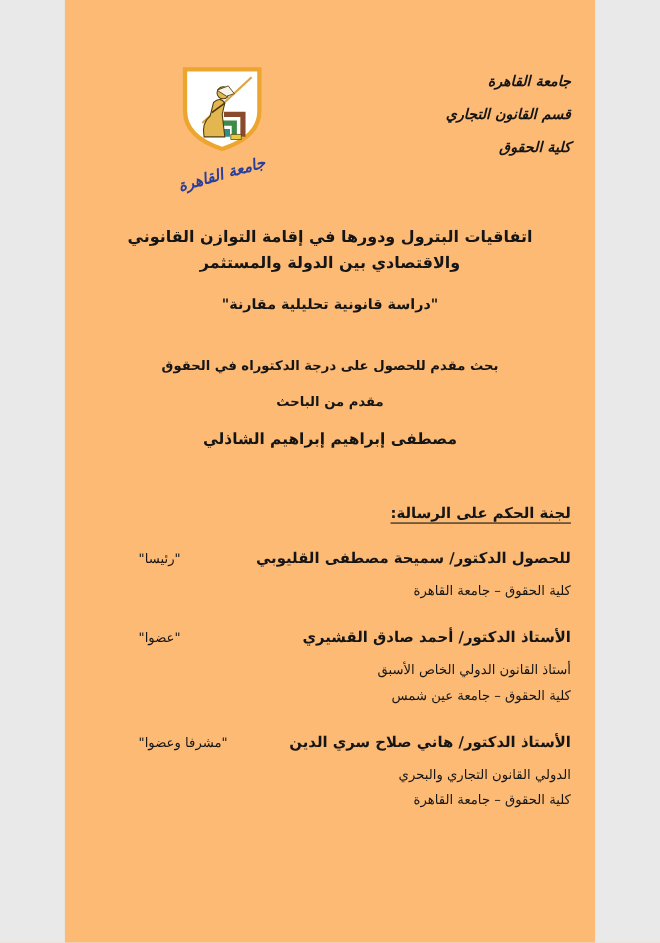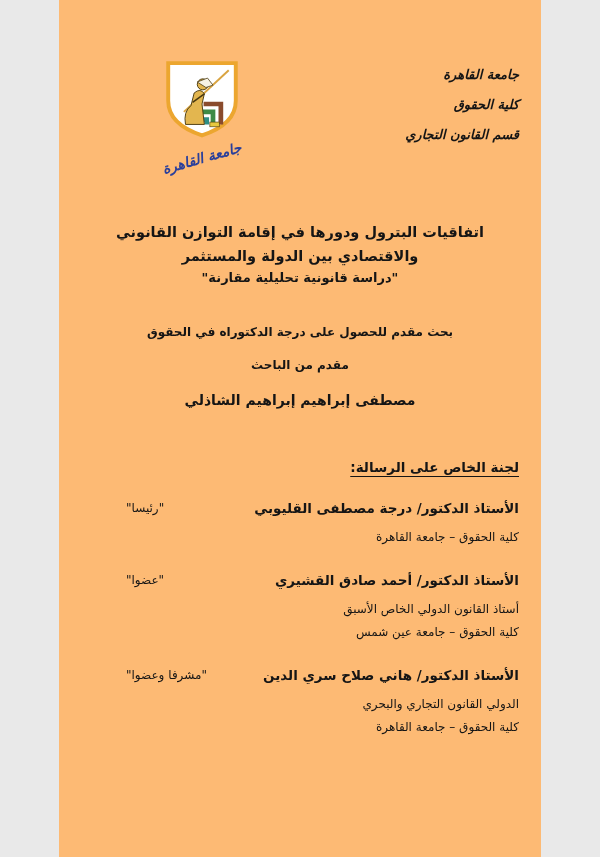--- a/index.html
+++ b/index.html
@@ -27,21 +27,21 @@
   .logo-calligraphy{
     display:inline-block;
     margin-top:-6px;
     transform:rotate(-16deg);
     color:#2a3f9b;
     font-size:14px;font-weight:bold;font-style:italic;
     white-space:nowrap;
   }
   
   .center-line{position:absolute;left:30px;right:30px;text-align:center;font-weight:bold;}
-  .thesis-title{top:220px;font-size:14.5px;font-weight:bold;line-height:24px;}
+  .thesis-title{top:204px;font-size:14.5px;font-weight:bold;line-height:24px;}
   .thesis-subtitle{top:270px;font-size:13px;font-weight:bold;}
   .degree-line{top:325px;font-size:12px;}
   .submitted-line{top:358px;font-size:12px;}
   .author-name{top:392px;font-size:14px;font-weight:bold;}
   
   .committee-heading{
     position:absolute;top:459px;right:22px;
     font-size:13.5px;font-weight:bold;
     text-decoration:underline;
     text-underline-offset:4px;
@@ -56,22 +56,22 @@
   .member-name{font-size:13.5px;font-weight:bold;line-height:20px;margin-bottom:8px;}
   .member-position,.member-affiliation{font-size:12px;line-height:23px;}
 </style>
 </head>
 <body>
 
 <div class="page">
 
   <div class="uni-header" dir="rtl">
     <div>جامعة القاهرة</div>
+    <div>قسم القانون التجاري</div>
     <div>كلية الحقوق</div>
-    <div>قسم القانون التجاري</div>
   </div>
 
   <div class="logo">
     <span>
       <svg width="92" height="88" viewBox="0 0 100 112">
         <path d="M7,4 H93 V52 Q93,82 50,96 Q7,82 7,52 Z" fill="#ffffff" stroke="#ECA62F" stroke-width="5"></path>
         <line x1="27" y1="66" x2="84" y2="13" stroke="#D9A441" stroke-width="2.5"></line>
         <path d="M52,56 H74 V82" stroke="#8A4B2D" fill="none" stroke-width="6"></path>
         <path d="M50,66 H64 V82" stroke="#3E8A47" fill="none" stroke-width="6"></path>
         <path d="M48,76 H56 V82" stroke="#2E8F86" fill="none" stroke-width="6"></path>
@@ -88,28 +88,28 @@
   <div class="center-line thesis-title" dir="rtl">اتفاقيات البترول ودورها في إقامة التوازن القانوني والاقتصادي بين الدولة والمستثمر</div>
 
   <div class="center-line thesis-subtitle" dir="rtl">"دراسة قانونية تحليلية مقارنة"</div>
 
   <div class="center-line degree-line" dir="rtl">بحث مقدم للحصول على درجة الدكتوراه في الحقوق</div>
 
   <div class="center-line author-name" dir="rtl">مصطفى إبراهيم إبراهيم الشاذلي</div>
 
   <div class="center-line submitted-line" dir="rtl">مقدم من الباحث</div>
 
-  <div class="committee-heading" dir="rtl">لجنة الخاص على الرسالة:</div>
+  <div class="committee-heading" dir="rtl">لجنة الحكم على الرسالة:</div>
 
   <div class="committee">
 
     <div class="member">
       <div class="member-role" dir="rtl">"رئيسا"</div>
       <div class="member-text" dir="rtl">
-        <div class="member-name">الأستاذ الدكتور/ درجة مصطفى القليوبي</div>
+        <div class="member-name">للحصول الدكتور/ سميحة مصطفى القليوبي</div>
         <div class="member-affiliation">كلية الحقوق – جامعة القاهرة</div>
       </div>
     </div>
 
     <div class="member">
       <div class="member-role" dir="rtl">"عضوا"</div>
       <div class="member-text" dir="rtl">
         <div class="member-name">الأستاذ الدكتور/ أحمد صادق القشيري</div>
         <div class="member-position">أستاذ القانون الدولي الخاص الأسبق</div>
         <div class="member-affiliation">كلية الحقوق – جامعة عين شمس</div>

